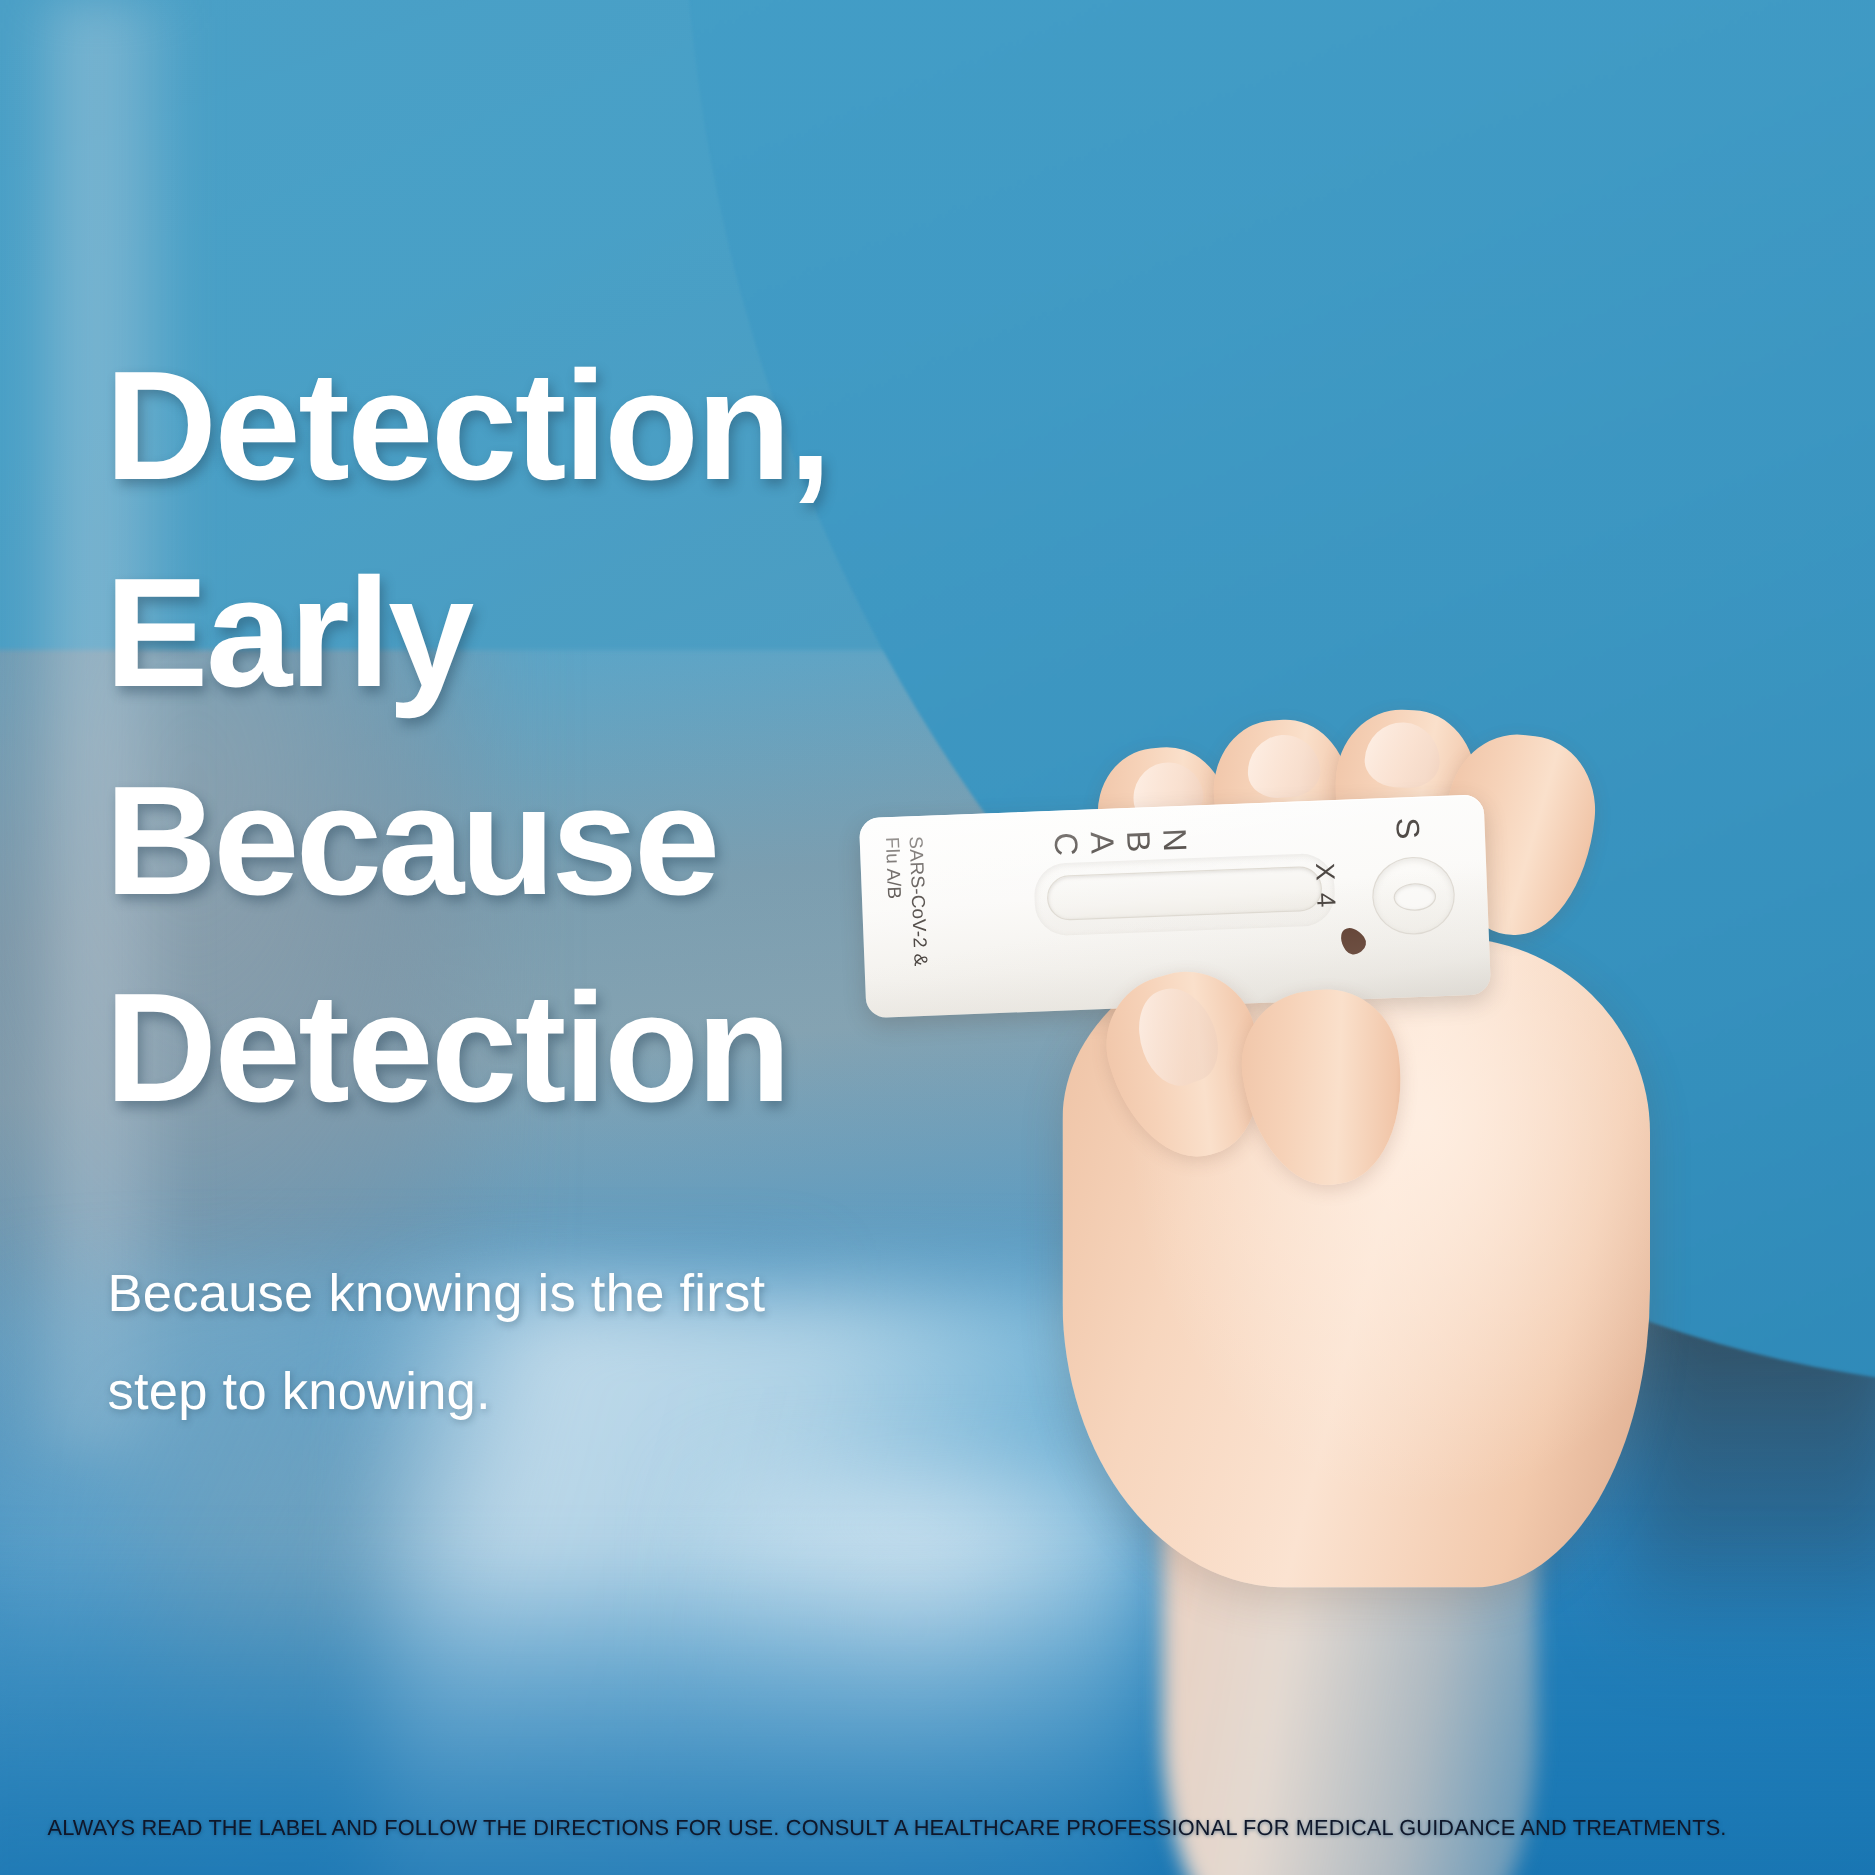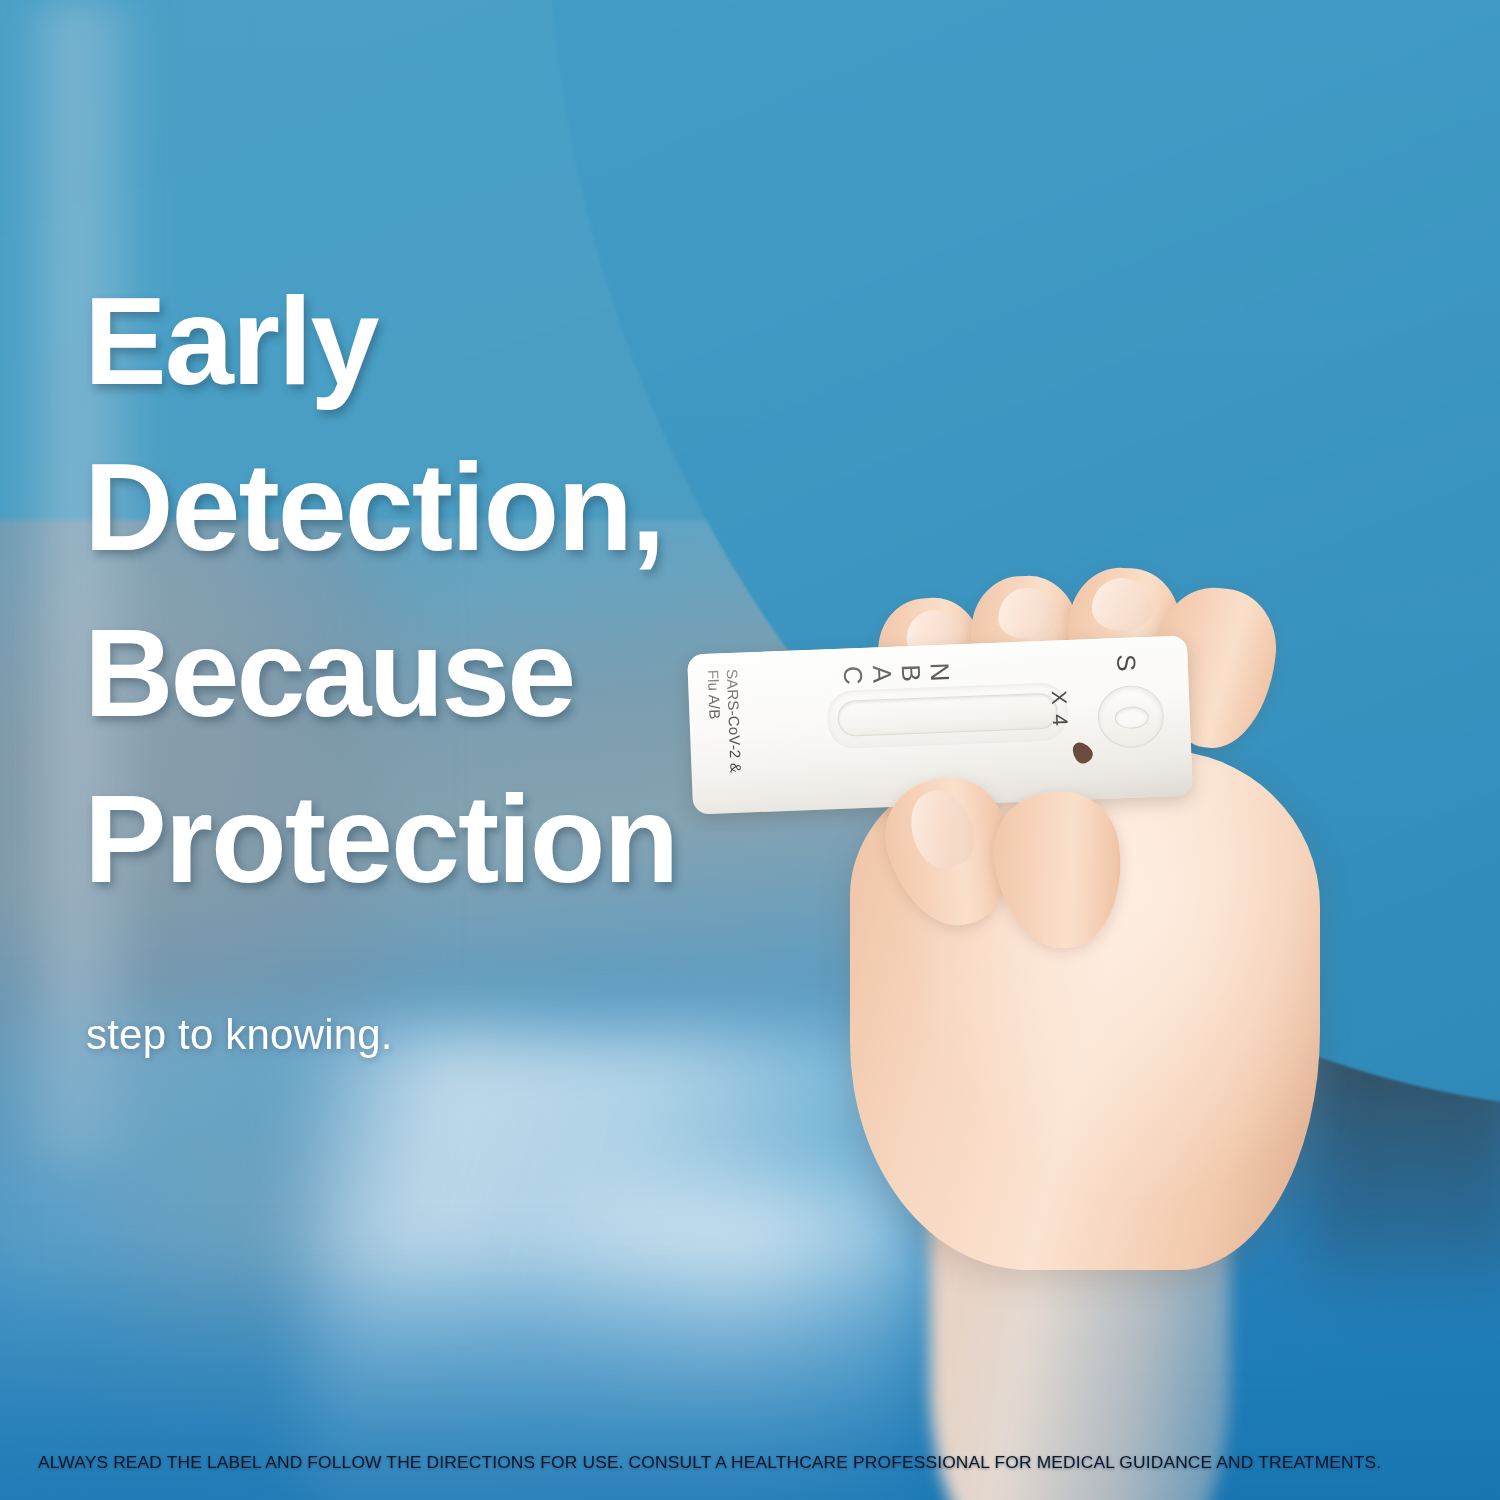--- a/index.html
+++ b/index.html
@@ -508,25 +508,26 @@
 
       <div class="cassette-sheen"></div>
     </div>
 
     <div class="finger f-low1"></div>
     <div class="finger f-low2"></div>
     <div class="n-low"></div>
   </div>
 
   <h1 class="headline">
+    <span class="hl-line hl-2">Detection,</span>
     <span class="hl-line hl-1">Early</span>
-    <span class="hl-line hl-2">Detection,</span>
     <span class="hl-line hl-3">Because</span>
-    <span class="hl-line hl-4">Protection</span>
+    <span class="hl-line hl-4">Detection</span>
   </h1>
 
   <p class="subhead">
+    <span class="sh-line">Because knowing is the first</span>
     <span class="sh-line">step to knowing.</span>
   </p>
 
   <p class="footer-note">ALWAYS READ THE LABEL AND FOLLOW THE DIRECTIONS FOR USE. CONSULT A HEALTHCARE PROFESSIONAL FOR MEDICAL GUIDANCE AND TREATMENTS.</p>
 
 </div>
 
 </body></html>

